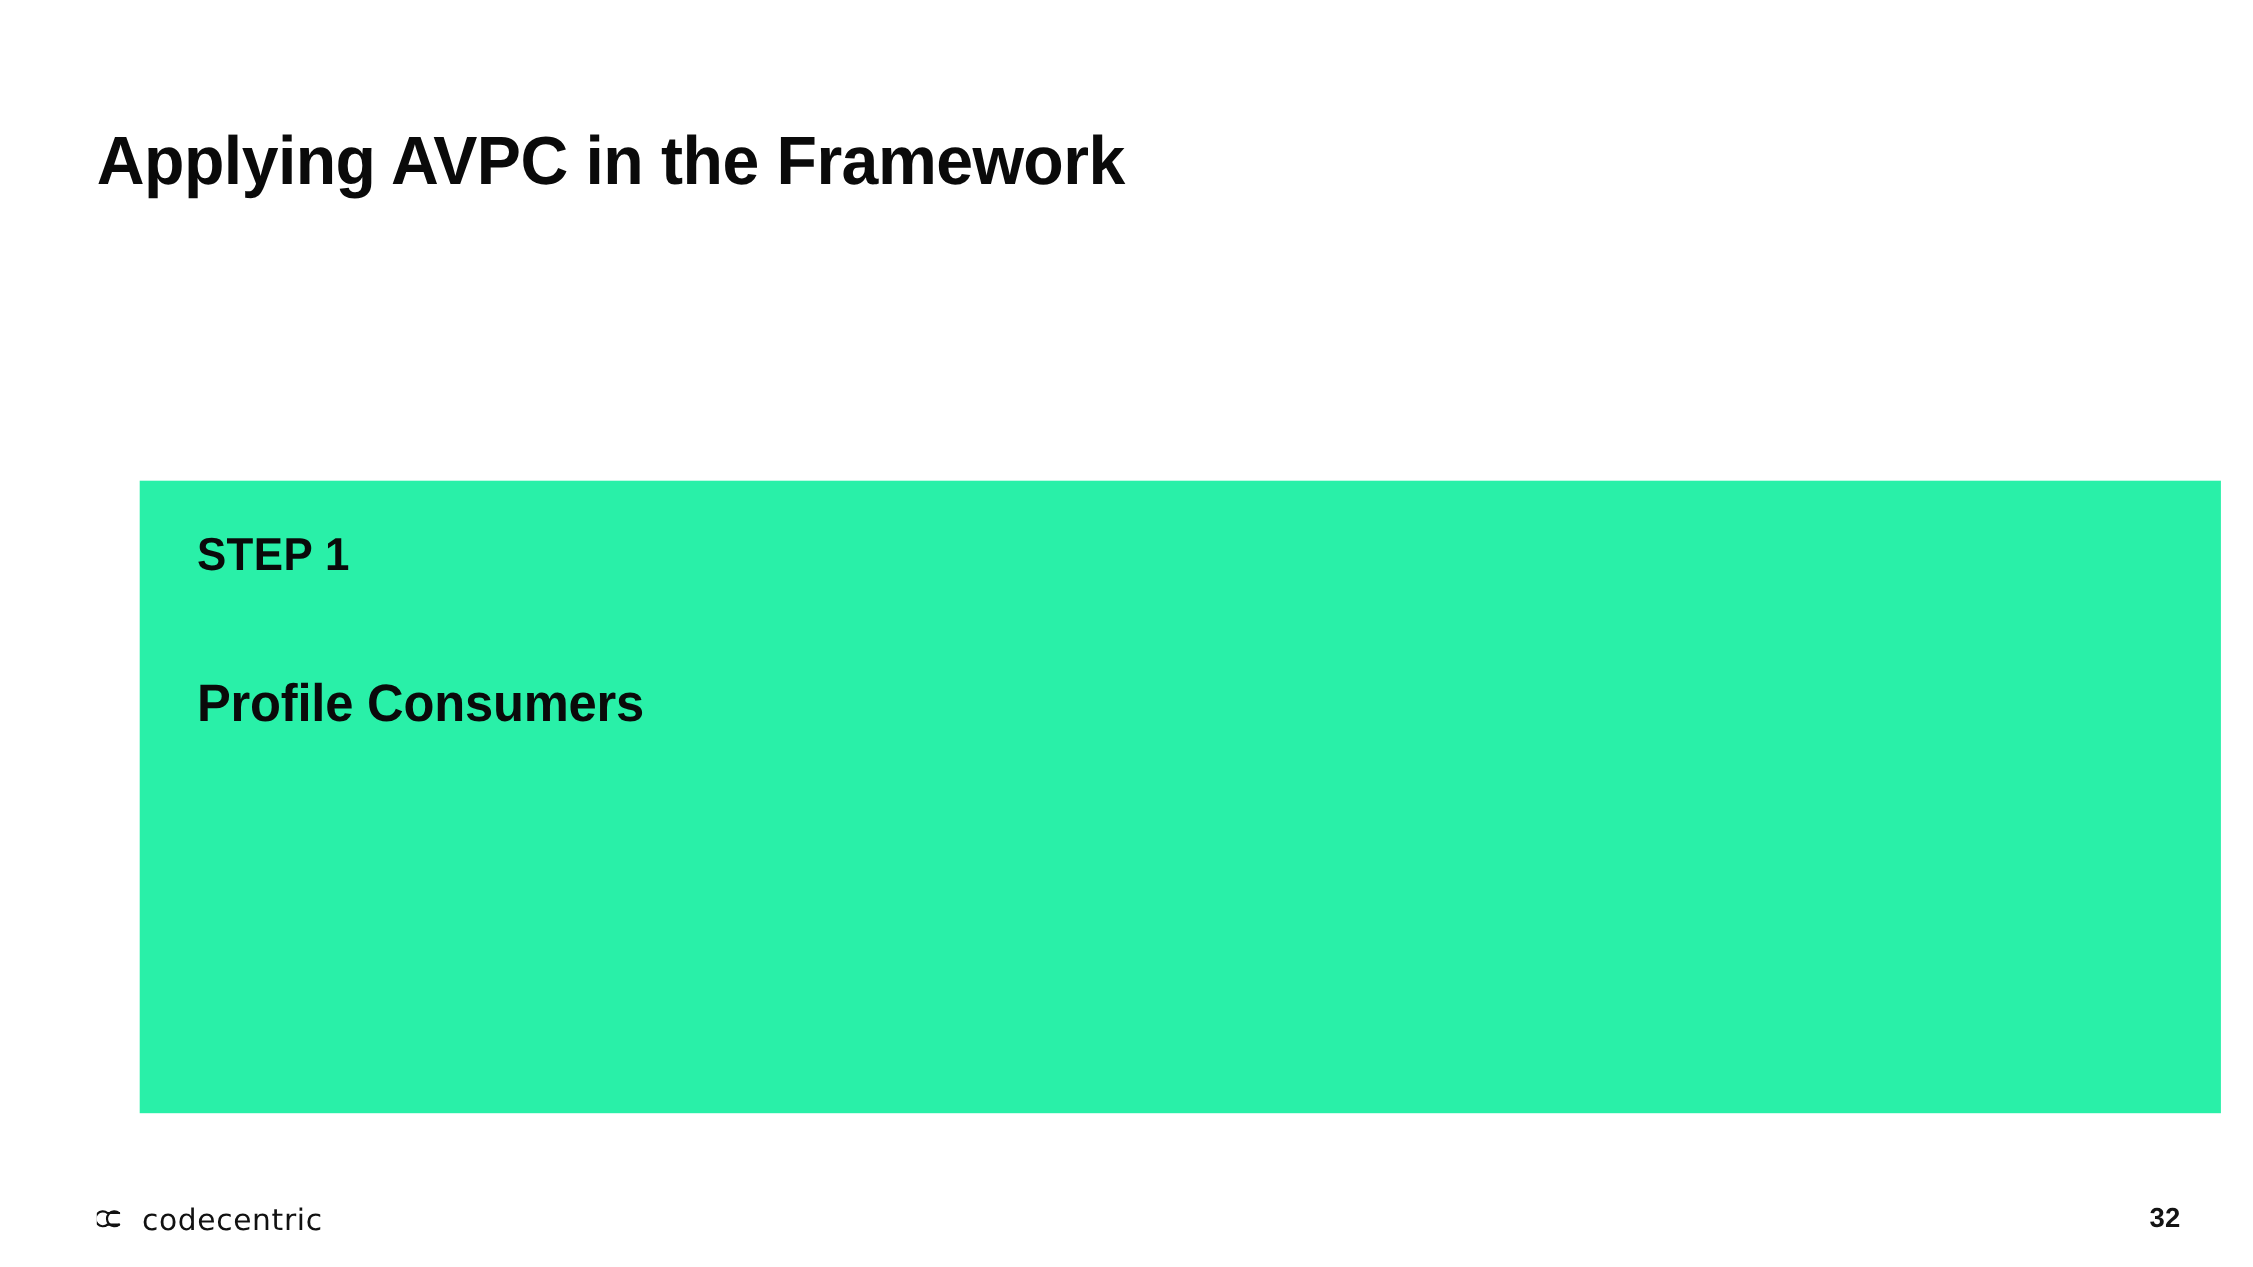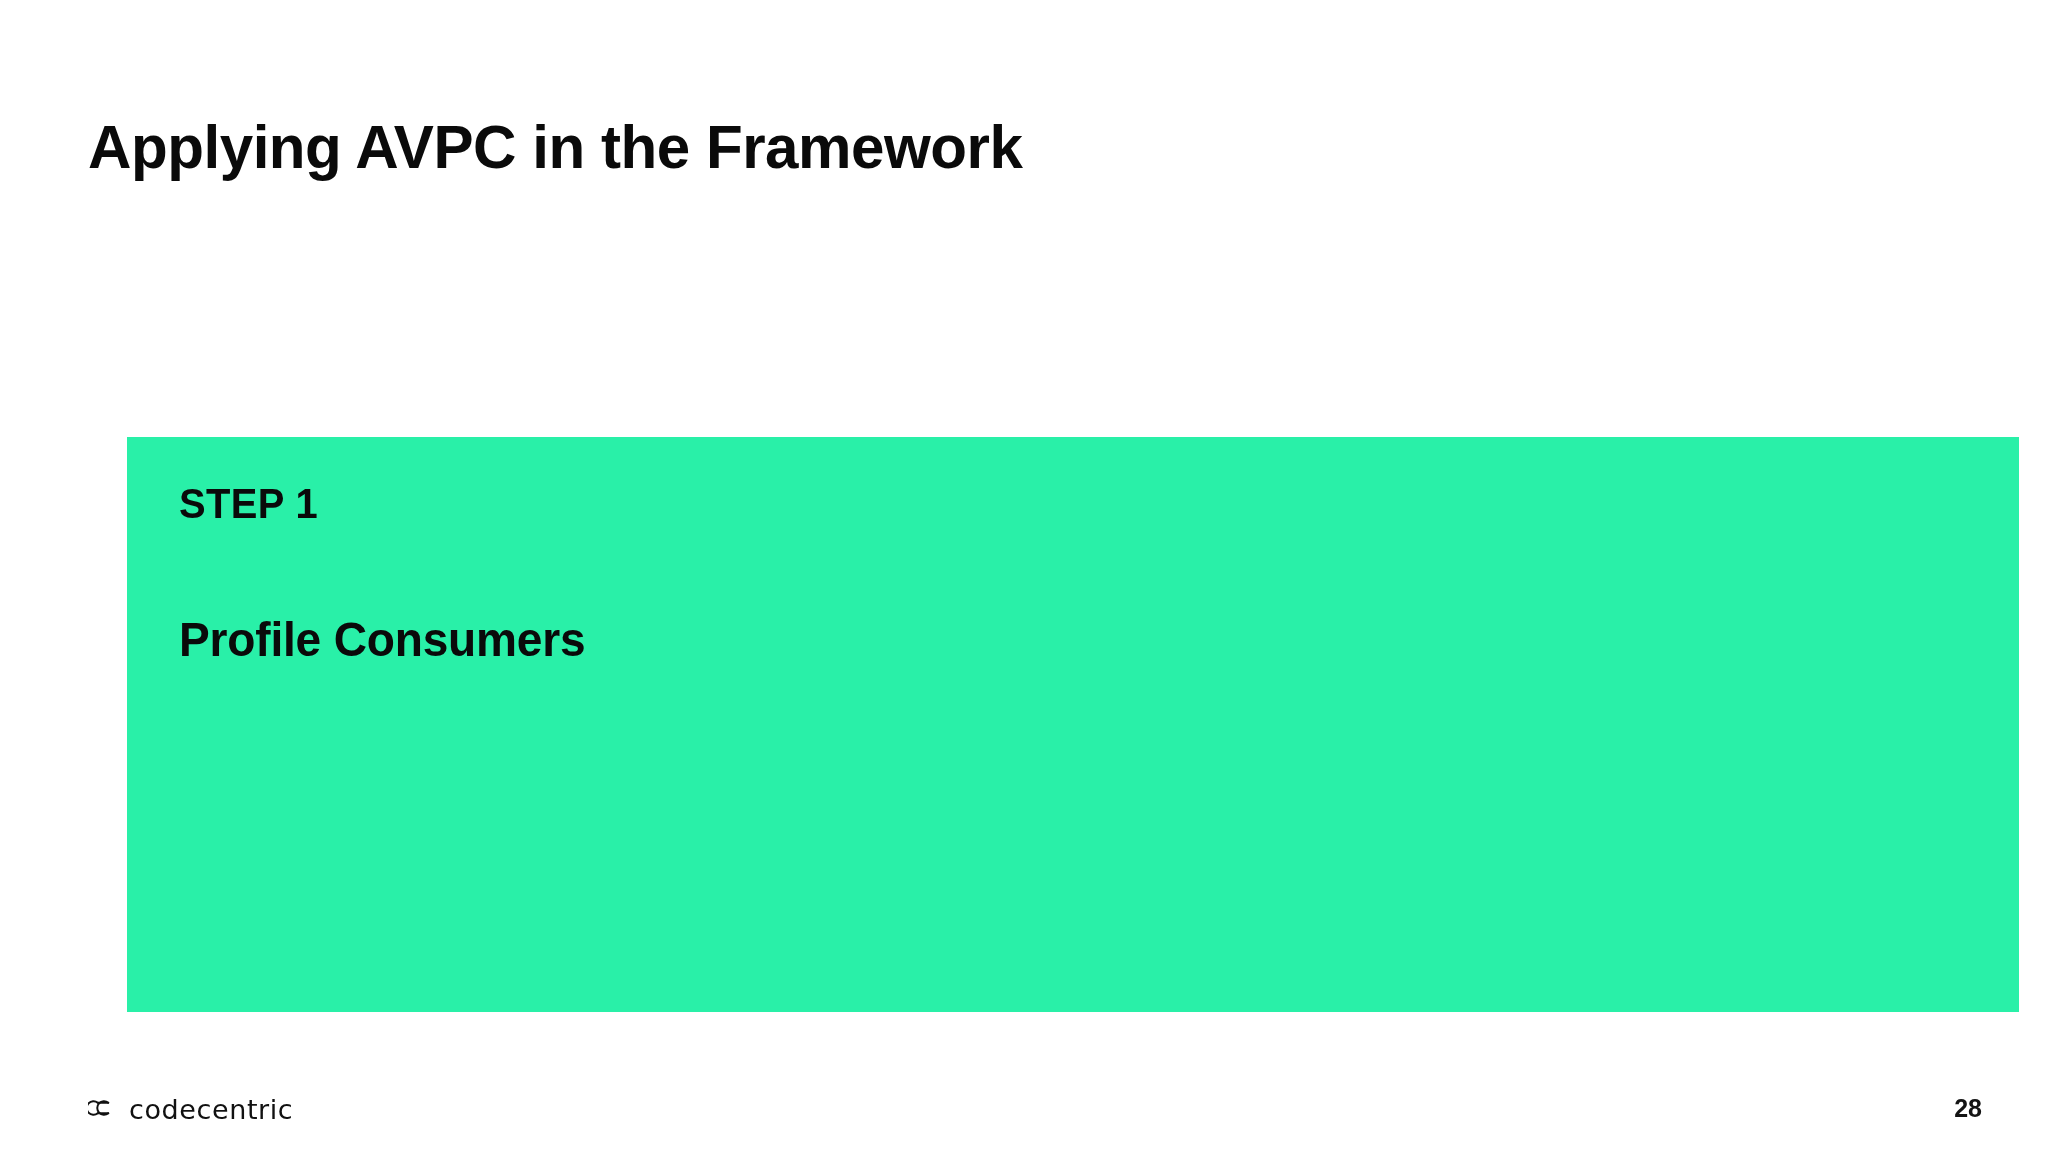--- a/index.html
+++ b/index.html
@@ -158,15 +158,15 @@
   <div class="footer-logo">
     <svg class="logo-mark" viewBox="0 0 32 32" fill="none" xmlns="http://www.w3.org/2000/svg">
       <path d="M21.6 10.4a7.2 7.2 0 1 0 0 11.2" stroke="#111111" stroke-width="2.1" stroke-linecap="round"></path>
       <path d="M10.4 21.6a7.2 7.2 0 1 1 0-11.2" stroke="#111111" stroke-width="2.1" stroke-linecap="round"></path>
       <path d="M10.4 10.4h11.2" stroke="#111111" stroke-width="2.1" stroke-linecap="round"></path>
       <path d="M10.4 21.6h11.2" stroke="#111111" stroke-width="2.1" stroke-linecap="round"></path>
     </svg>
     <span class="logo-wordmark">codecentric</span>
   </div>
 
-  <div class="page-number">28</div>
+  <div class="page-number">32</div>
 
 </div>
 
 </body></html>

